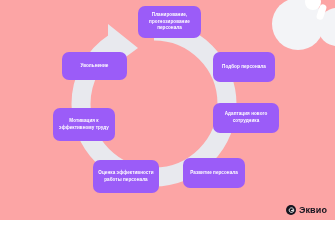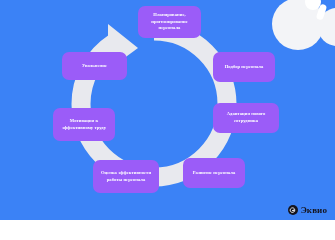--- a/index.html
+++ b/index.html
@@ -4,23 +4,23 @@
 <style>
   html, body {
     margin: 0;
     padding: 0;
     background: #ffffff;
   }
   #stage {
     position: relative;
     width: 335px;
     height: 220px;
-    background: #3b82f6;
+    background: #fca5a5;
     overflow: hidden;
-    font-family: Liberation Serif, serif;
+    font-family: Liberation Sans, sans-serif;
   }
 
   
   .deco-circle-lg {
     position: absolute;
     left: 272px;
     top: -2px;
     width: 52px;
     height: 52px;
     border-radius: 50%;

